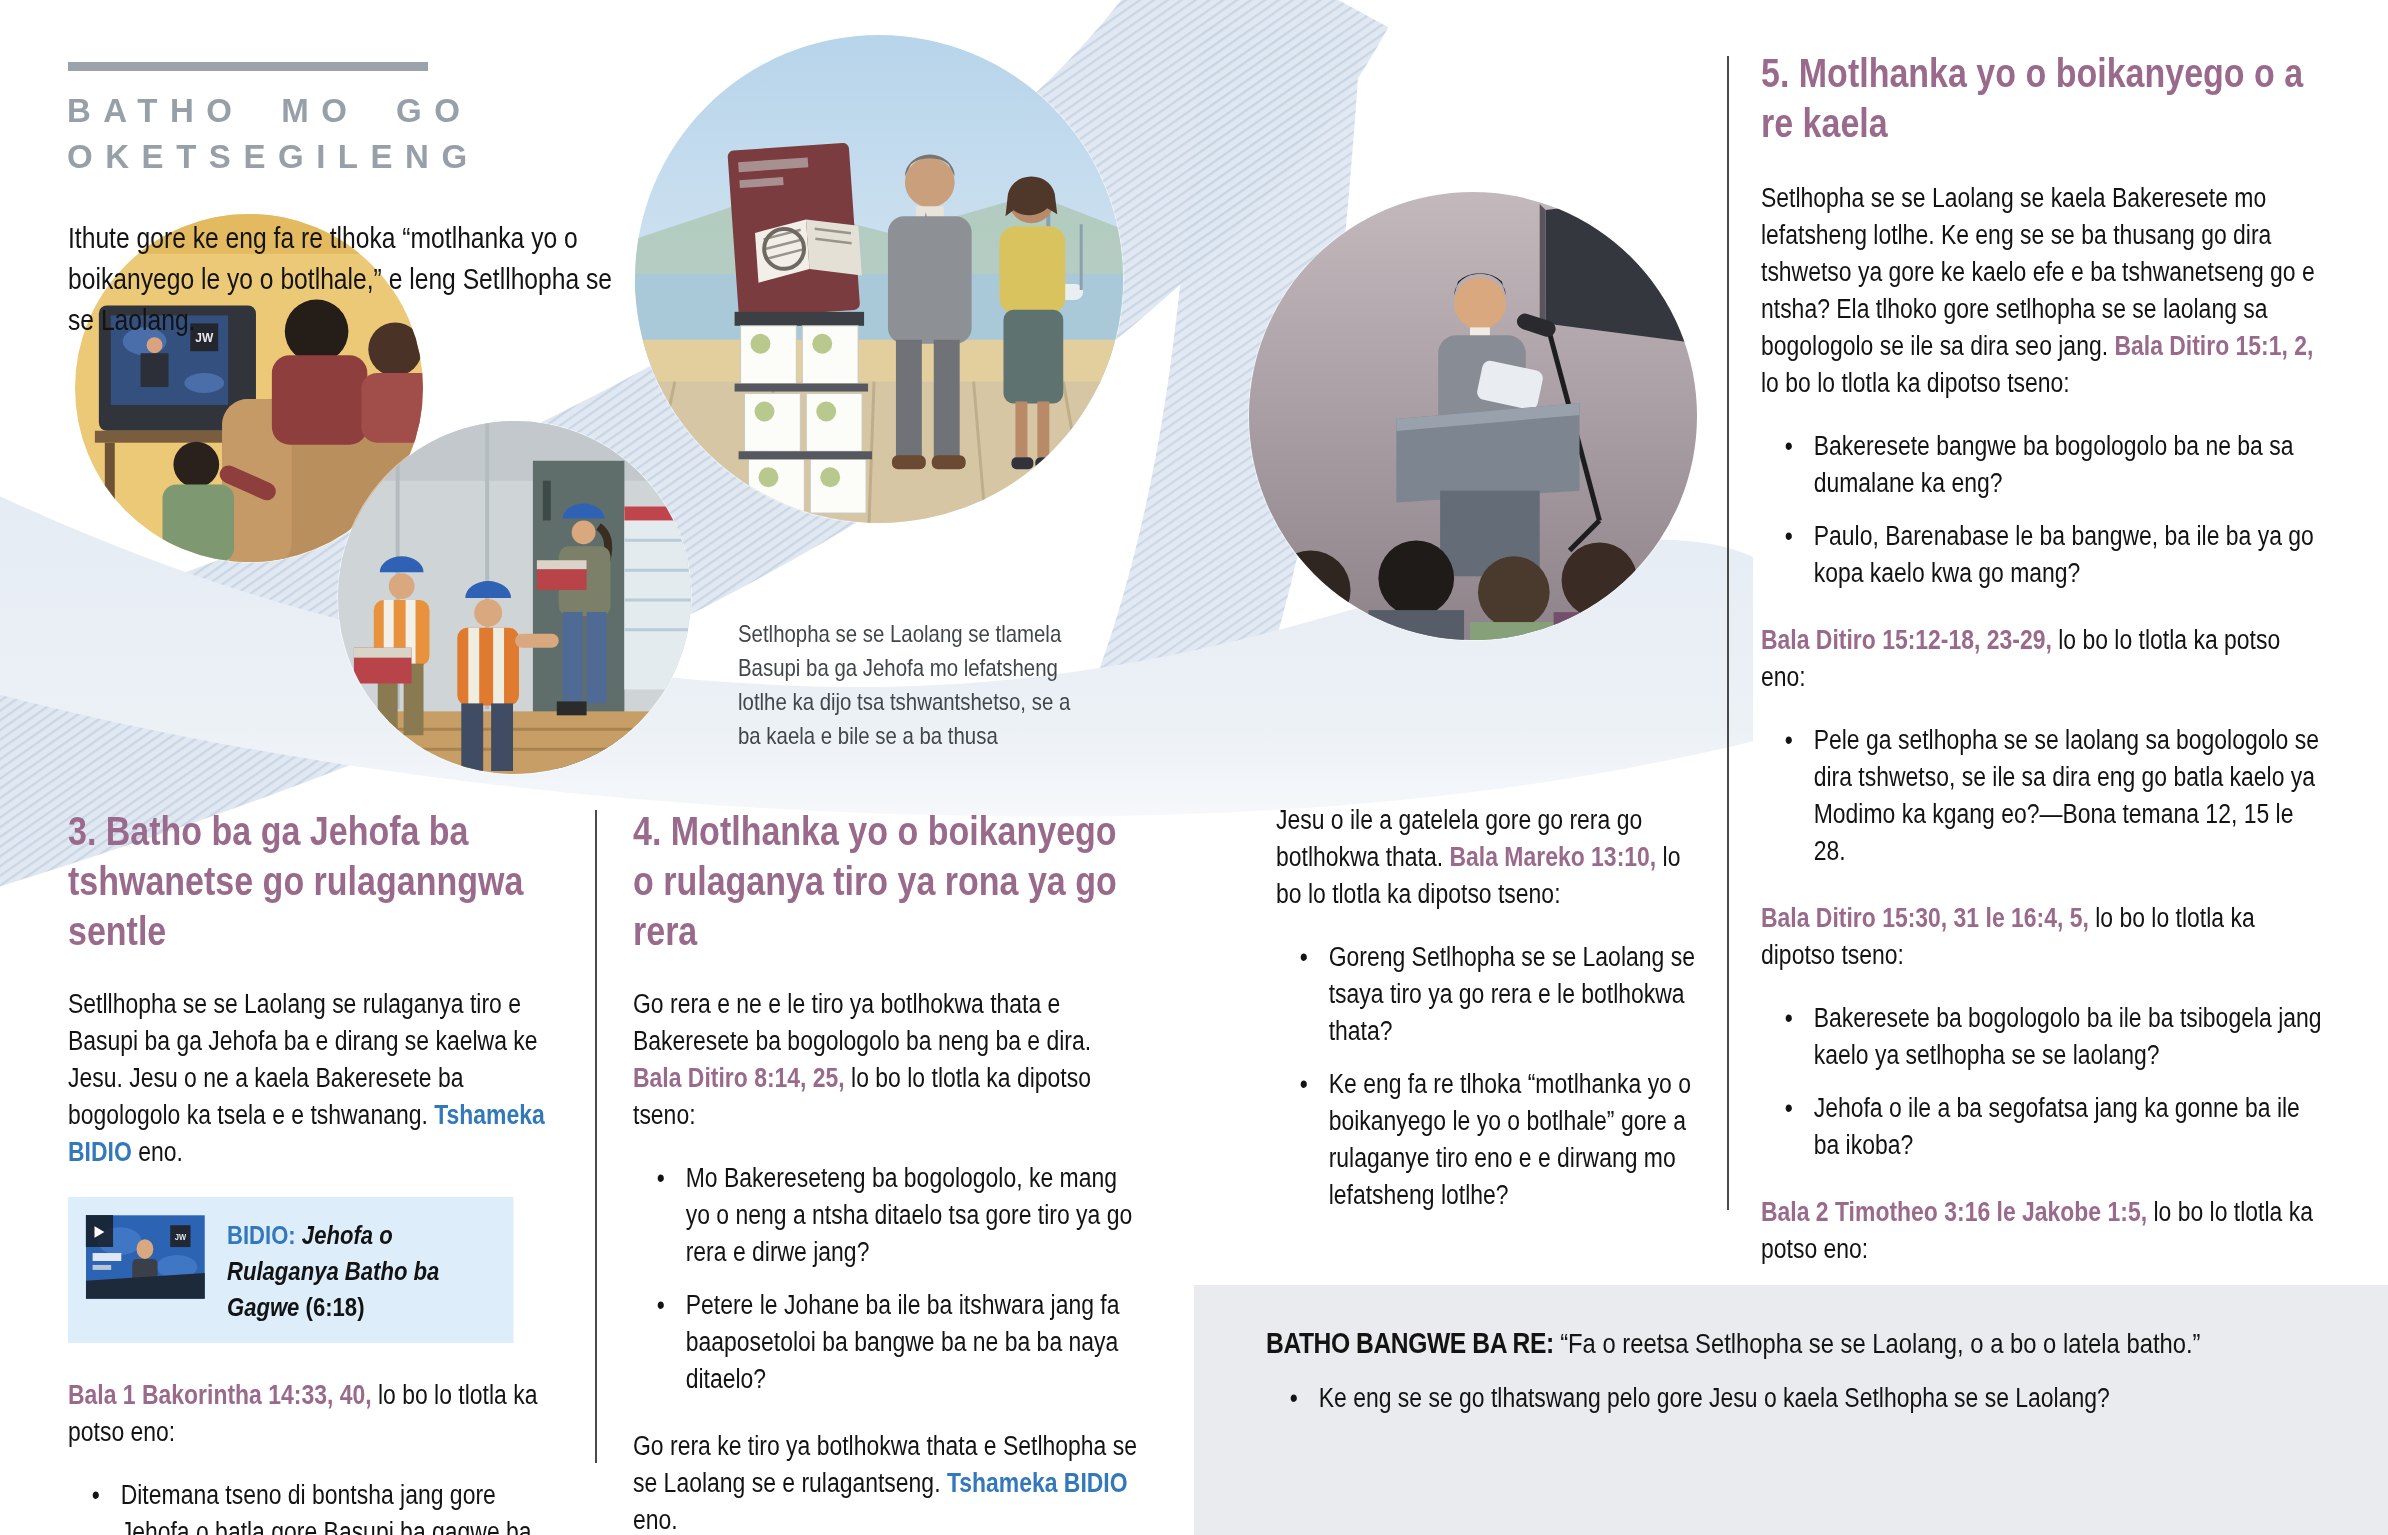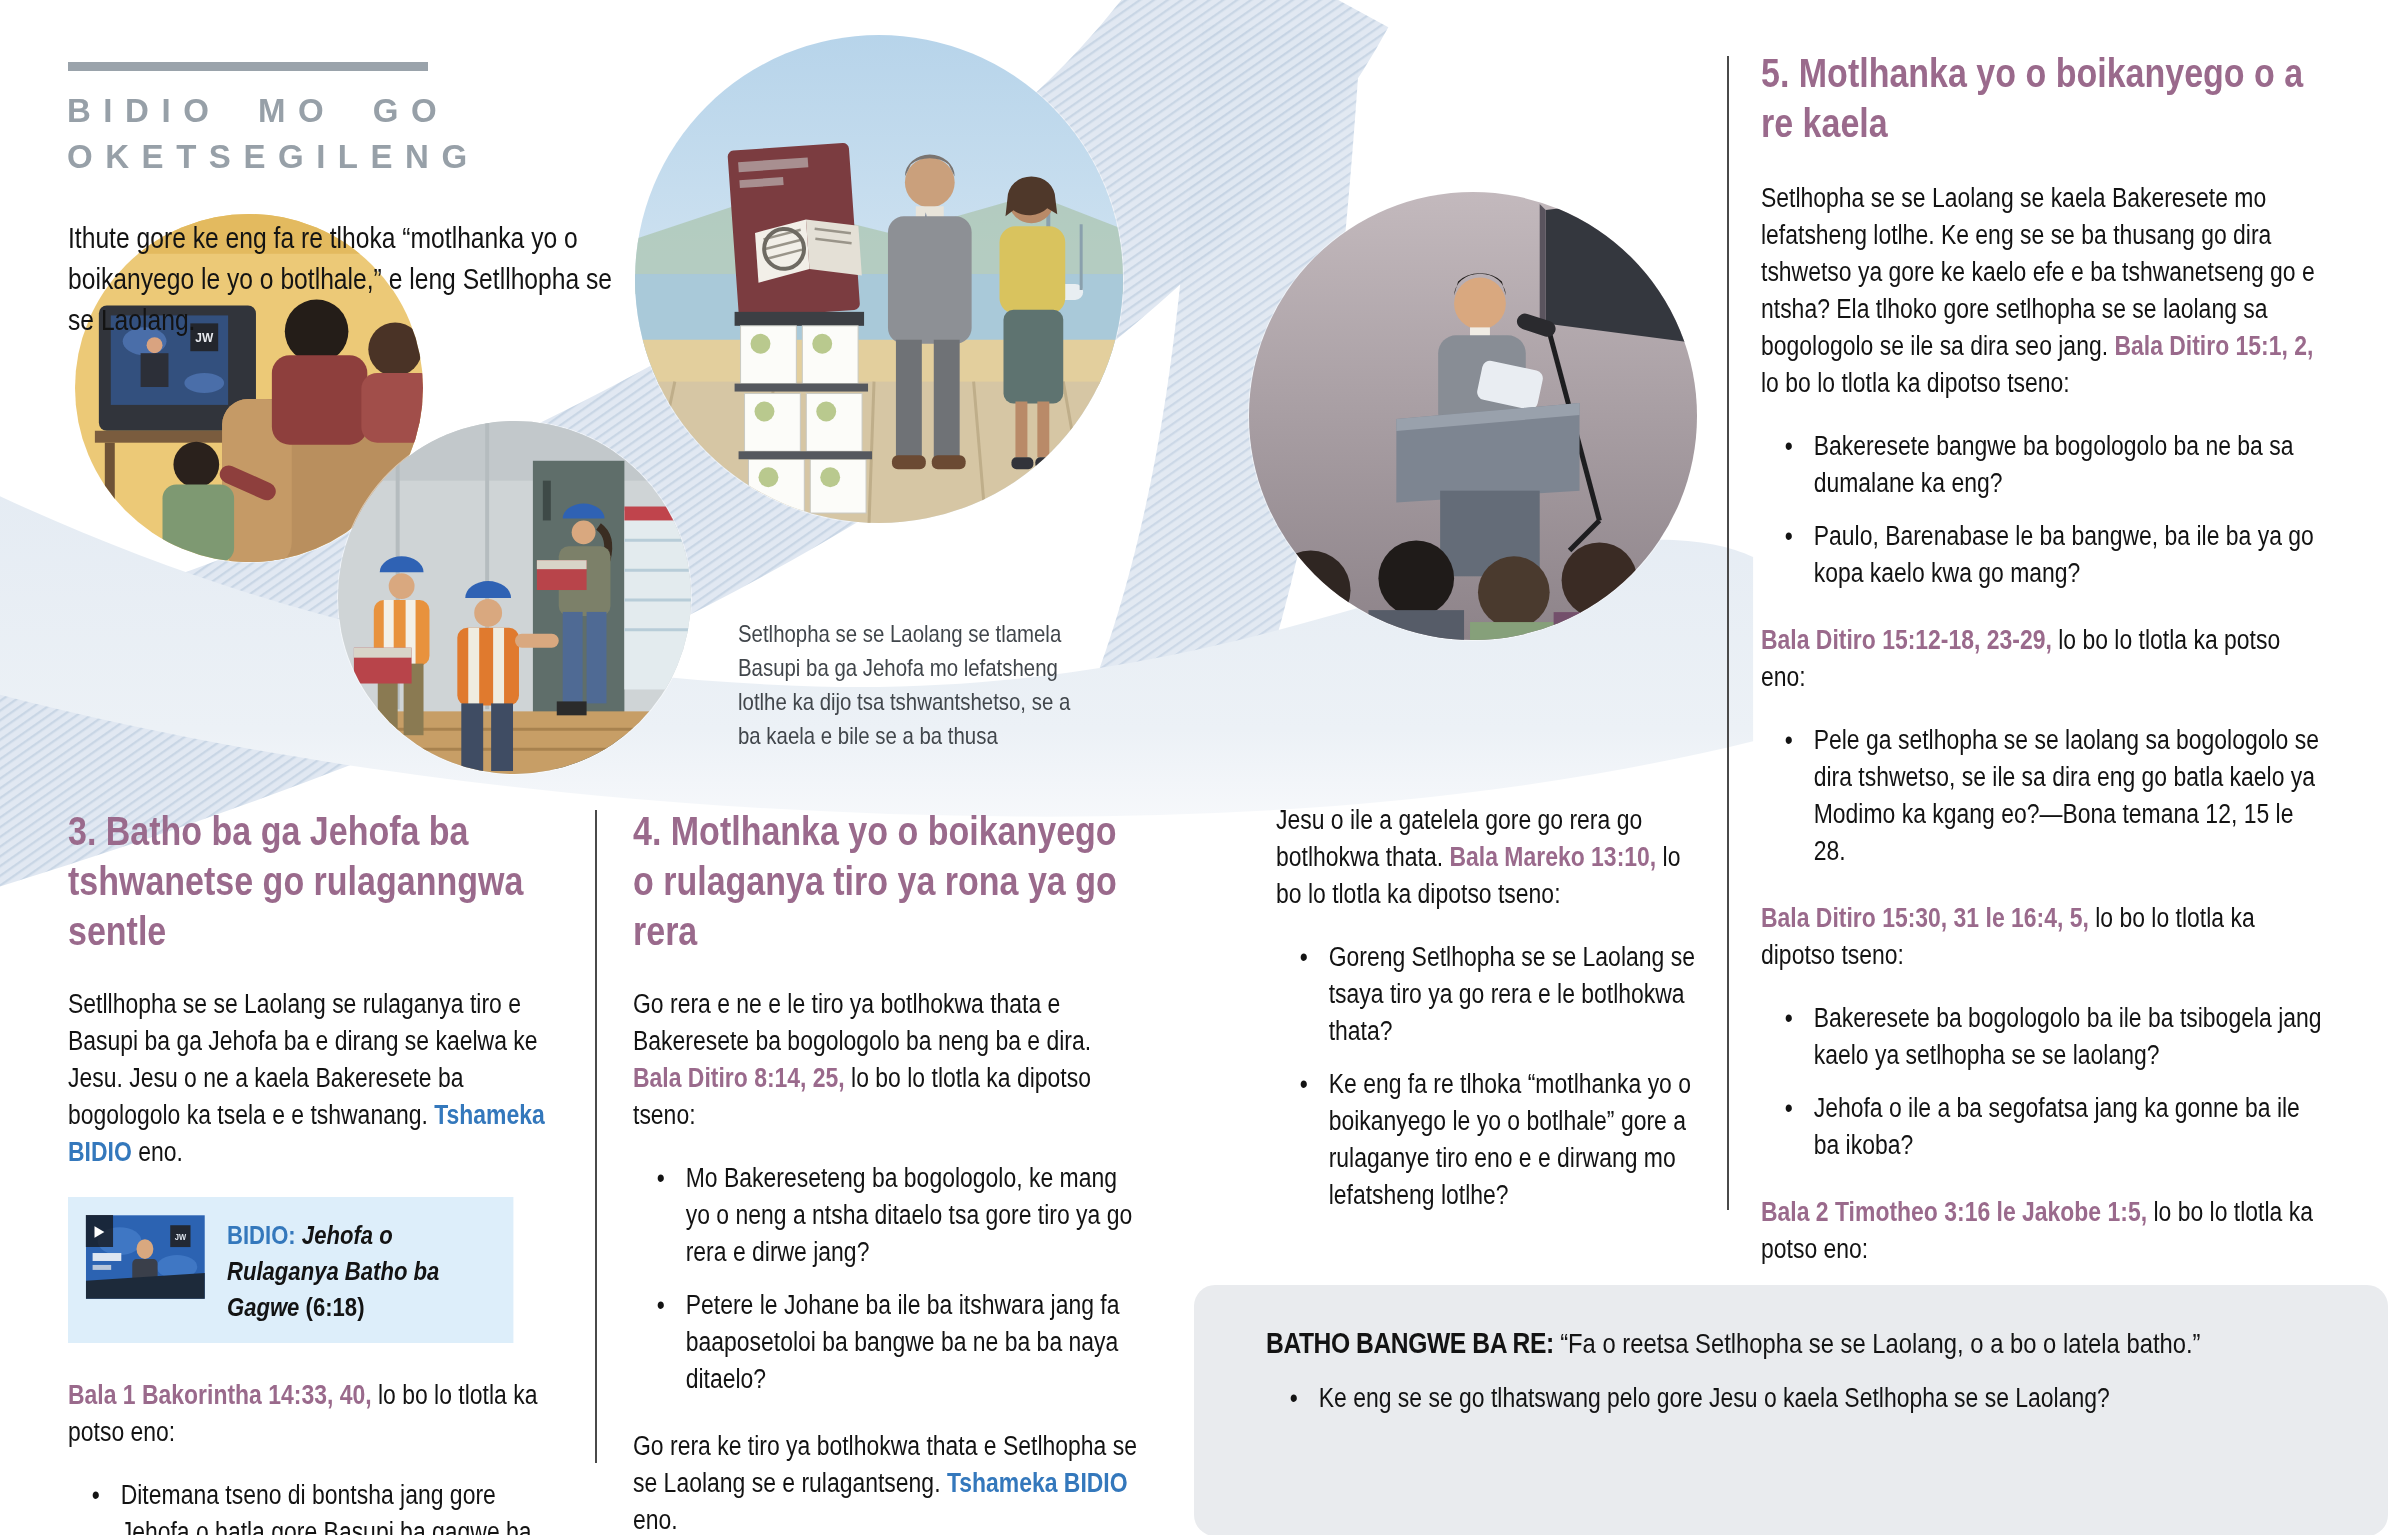--- a/index.html
+++ b/index.html
@@ -48,21 +48,21 @@
     color:#fff;font-size:15px;display:flex;align-items:center;justify-content:center;}
   .vtext{margin:2px 0 0 0;font-size:26px;line-height:36px;font-weight:bold;}
   .vlabel{color:var(--blue,#3478bc);}
   .vtitle{font-style:italic;}
   
   .vdiv{position:absolute;width:2px;background:var(--divider,#4a4a4a);z-index:2;}
   .vdiv1{left:595px;top:810px;height:653px;}
   .vdiv2{left:1727px;top:56px;height:1154px;}
   
   .graybox{position:absolute;left:1194px;top:1285px;width:1194px;height:251px;background:var(--graybox,#e9ebee);z-index:2;
-    box-sizing:border-box;padding:38px 0 0 72px;border-radius:21px;}
+    box-sizing:border-box;padding:38px 0 0 72px;}
   .qb-inner{width:1284px;}
   .qb-title{margin:0 0 16px 0;font-size:28px;line-height:40px;}
   .qb-label{font-weight:bold;font-size:29px;letter-spacing:-0.5px;}
   .graybox ul.blt{margin-top:0;}
   .graybox ul.blt li{font-size:27px;}
 </style>
 </head>
 <body>
 
 <div class="page">
@@ -78,21 +78,21 @@
         <stop offset="0.75" stop-color="#ecf1f6"></stop>
         <stop offset="1" stop-color="#f6f8fb"></stop>
       </linearGradient>
     </defs>
     <path d="M -80,790 C 350,660 720,500 980,300 C 1140,180 1230,80 1290,-30" stroke="url(#hatch)" stroke-width="240" fill="none" opacity="0.95"></path>
     <path d="M 1180,700 C 1245,520 1268,330 1288,30" stroke="url(#hatch)" stroke-width="160" fill="none" opacity="0.9"></path>
     <path d="M -60,470 C 200,600 480,680 820,690 C 1120,698 1330,620 1520,565 C 1640,532 1720,540 1762,560 L 1762,745 C 1450,822 1100,832 760,812 C 430,792 150,742 -60,682 Z" fill="url(#washGrad)"></path>
   </svg>
 
   <div class="kicker-bar"></div>
-  <div class="kicker">BIDIO MO GO
+  <div class="kicker">BATHO MO GO
 OKETSEGILENG</div>
   <p class="intro">Ithute gore ke eng fa re tlhoka “motlhanka yo o boikanyego le yo o botlhale,” e leng Setllhopha se se Laolang.</p>
 
   <div class="circle c1">
     <svg viewBox="0 0 350 350">
       <rect width="350" height="350" fill="#ecc977"></rect>
       <rect x="0" y="0" width="350" height="40" fill="#e3ba5f"></rect>
       <rect x="24" y="92" width="158" height="126" rx="8" fill="#31343b"></rect>
       <rect x="36" y="102" width="118" height="90" fill="#33507e"></rect>
       <ellipse cx="70" cy="128" rx="22" ry="14" fill="#4a6ea9"></ellipse>

